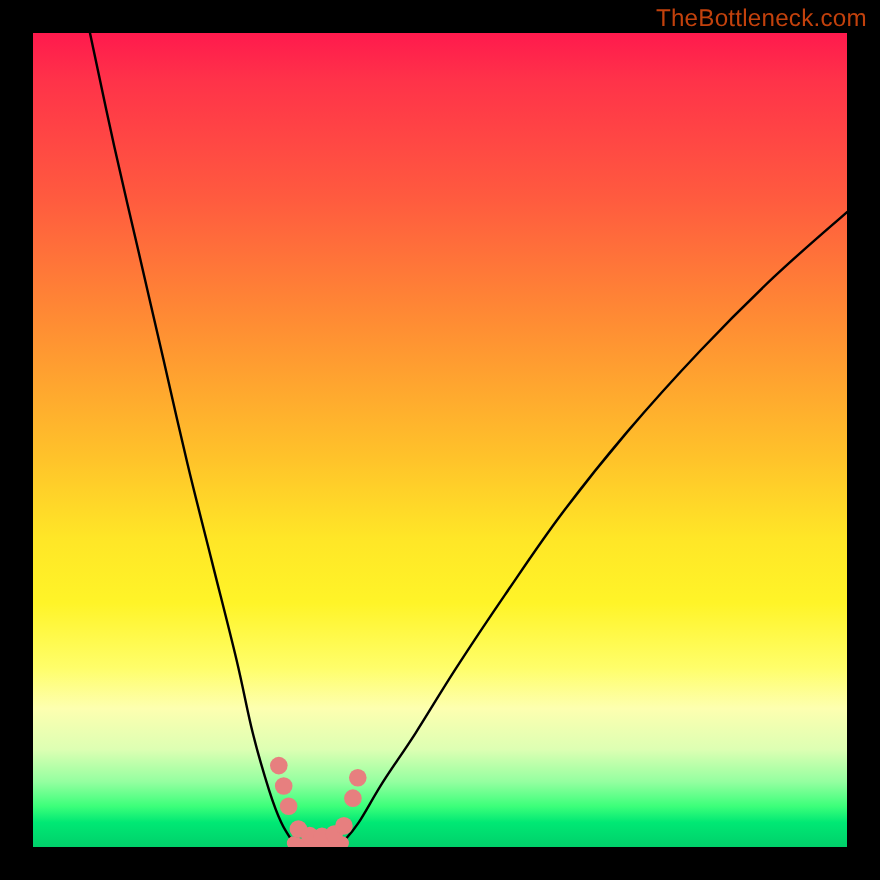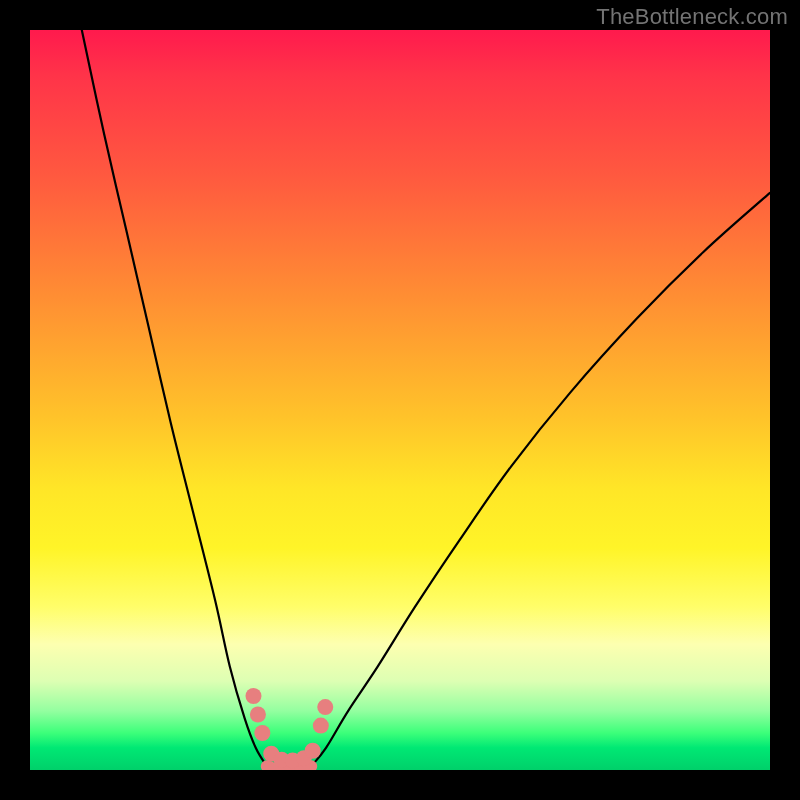--- a/index.html
+++ b/index.html
@@ -37,21 +37,21 @@
       #94ffa0 92%,
       #3cff7a 95%,
       #00e874 97%,
       #00d06a 100%
     );
   }
   .watermark {
     position: absolute;
     top: 4px;
     right: 12px;
-    color: #737373;
+    color: #c2410c;
     font-size: 22px;
     letter-spacing: 0.2px;
     font-weight: 400;
     user-select: none;
   }
   svg.overlay {
     position: absolute;
     inset: 0;
     width: 740px;
     height: 740px;

